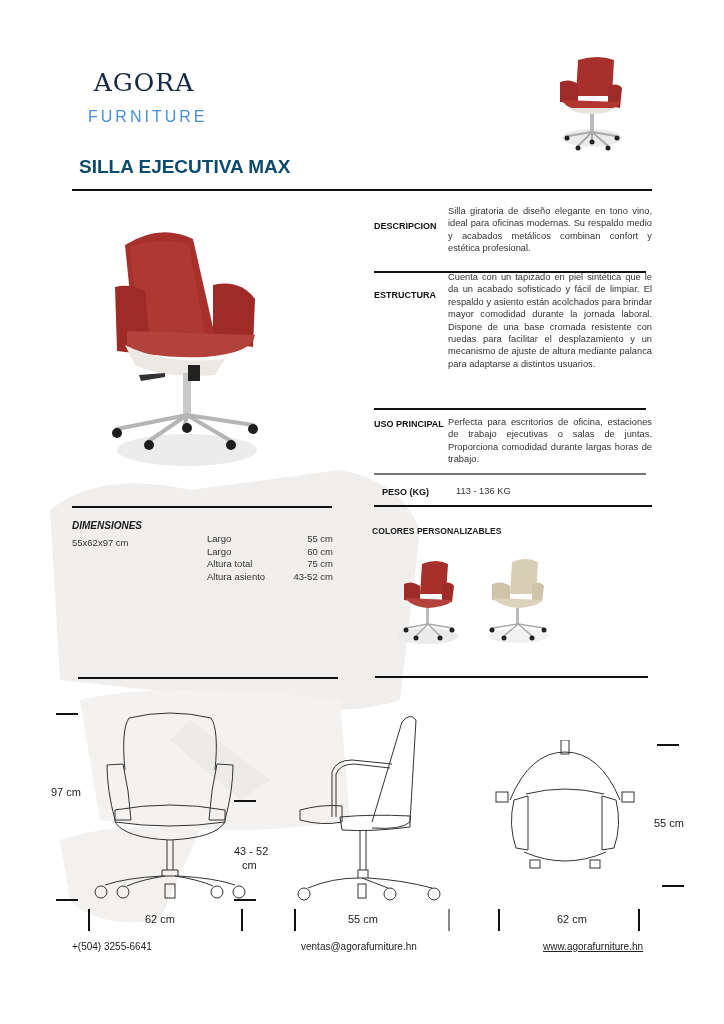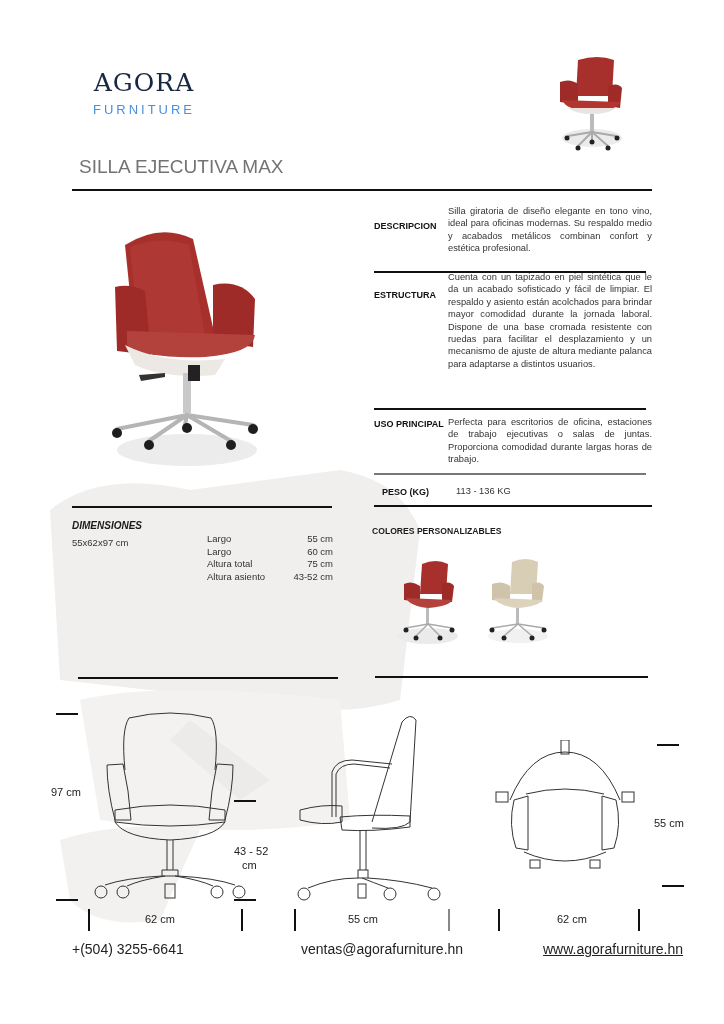--- a/index.html
+++ b/index.html
@@ -3,25 +3,25 @@
 <meta charset="utf-8">
 <style>
   * { margin: 0; padding: 0; box-sizing: border-box; }
   html, body { width: 724px; height: 1024px; background: #ffffff; overflow: hidden; }
   body { position: relative; font-family: "Liberation Sans", sans-serif; color: #1a1a1a; }
 
   .watermark { position: absolute; left: 40px; top: 400px; width: 420px; height: 560px; pointer-events: none; }
 
   .logo { position: absolute; left: 88px; top: 70px; width: 112px; text-align: center; }
   .logo-main { font-family: "DejaVu Serif", serif; font-size: 25px; letter-spacing: 1px; color: #172843; line-height: 26px; }
-  .logo-sub { font-family: "Liberation Sans", sans-serif; font-size: 13px; letter-spacing: 3px; color: #4a8fde; margin-top: 6px; }
+  .logo-sub { font-family: "Liberation Sans", sans-serif; font-size: 16px; letter-spacing: 3px; color: #4a8fde; margin-top: 12px; }
 
   .thumb { position: absolute; left: 548px; top: 52px; width: 84px; height: 104px; }
 
-  .title { position: absolute; left: 79px; top: 156px; font-size: 19px; font-weight: normal; letter-spacing: 0px; color: #737373; }
+  .title { position: absolute; left: 79px; top: 156px; font-size: 19px; font-weight: bold; letter-spacing: 0px; color: #0c4a6e; }
   .hr { position: absolute; height: 2px; background: #111; }
 
   .hero { position: absolute; left: 105px; top: 225px; width: 165px; height: 245px; }
 
   .spec-label { position: absolute; font-size: 9px; font-weight: bold; color: #111; }
   .spec-text { position: absolute; left: 448px; width: 204px; font-size: 9.3px; line-height: 12.4px; text-align: justify; color: #333; }
   .peso-val { position: absolute; left: 440px; top: 486px; font-size: 9.3px; color: #333; margin-left: 16px; }
 
   .dim-title { position: absolute; left: 72px; top: 520px; font-size: 10px; font-weight: bold; font-style: italic; }
   .dim-size { position: absolute; left: 72px; top: 537px; font-size: 9.5px; color: #333; }
@@ -29,21 +29,21 @@
   .dim-row { display: flex; justify-content: space-between; font-size: 9.5px; line-height: 12.6px; color: #333; }
 
   .colors-title { position: absolute; left: 372px; top: 526px; font-size: 8.6px; font-weight: bold; }
   .swatch { position: absolute; width: 64px; height: 90px; }
 
   .drawing { position: absolute; }
   .dim-label { position: absolute; font-size: 11px; color: #222; }
   .tick-h { position: absolute; height: 1.5px; background: #111; width: 22px; }
   .tick-v { position: absolute; width: 1.5px; background: #111; height: 22px; }
 
-  .footer { position: absolute; top: 941px; font-size: 14px; color: #222; }
+  .footer { position: absolute; top: 941px; font-size: 10px; color: #222; }
   .footer.link { text-decoration: underline; }
 </style>
 </head>
 <body>
 
 <svg class="watermark" viewBox="0 0 420 560">
   <path d="M10 110 Q60 70 150 90 L300 70 Q360 80 380 130 L360 300 Q300 320 200 300 L20 280 Z" fill="#f1efed"></path>
   <path d="M40 300 Q120 280 300 300 L310 420 Q200 440 60 420 Z" fill="#f4f2f0"></path>
   <path d="M150 320 L230 380 L200 400 L130 340 Z" fill="#ecebea"></path>
   <path d="M20 440 Q80 420 160 430 L120 520 Q60 530 30 500 Z" fill="#f3f1ef"></path>

